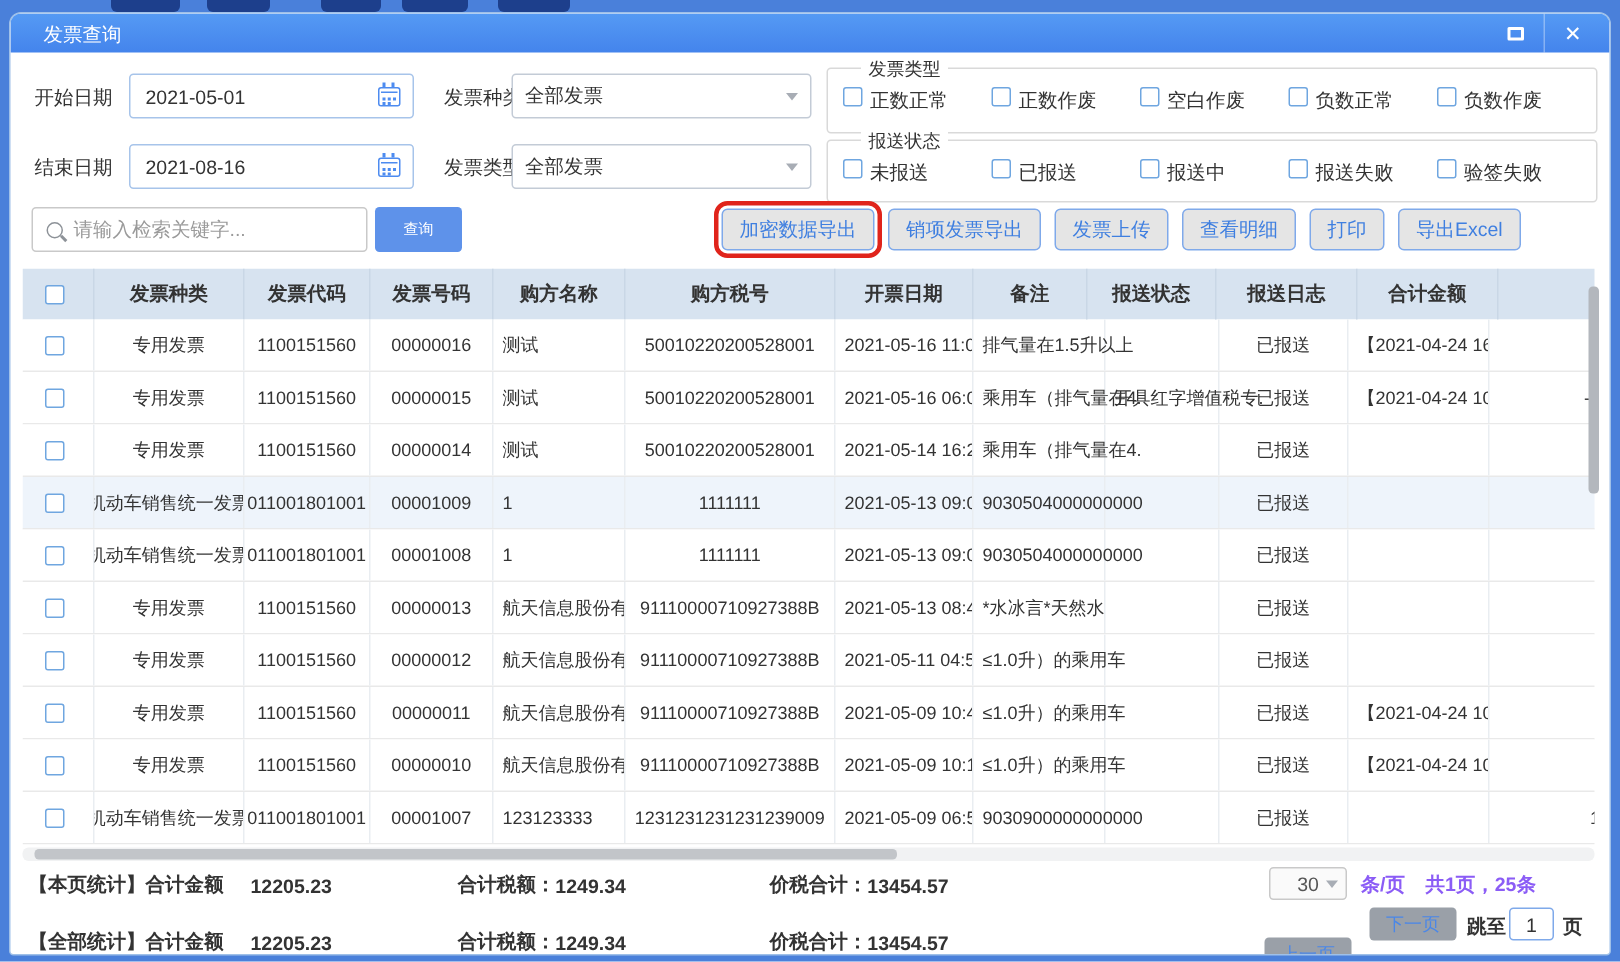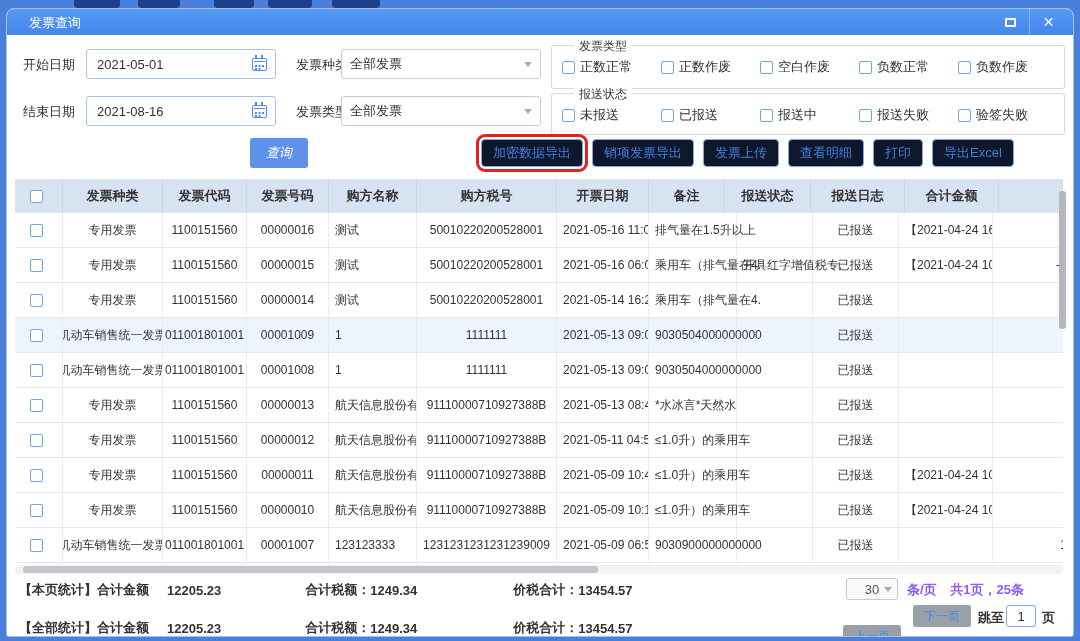--- a/index.html
+++ b/index.html
@@ -40,37 +40,37 @@
     border-top:1.5px solid #4d8bf0; }
   .cal::after { content:''; position:absolute; top:-4px; left:2px; width:2px; height:3px;
     background:#4d8bf0; box-shadow:6px 0 #4d8bf0; }
   .cal i { position:absolute; left:2px; top:6px; width:2px; height:1.6px;
     background:#4d8bf0; box-shadow:3.5px 0 #4d8bf0,7px 0 #4d8bf0,0 3px #4d8bf0,3.5px 3px #4d8bf0; }
 
   .fieldset { position:absolute; border:1px solid #d9d9d9; border-radius:3px; }
   .legend { position:absolute; top:-8px; left:22px; background:#fff; padding:0 5px;
     font-size:12px; color:#333; }
   .opts { position:absolute; left:10px; top:12px; right:4px; display:flex; }
-  .cb-item { display:flex; align-items:center; width:99px; cursor:pointer; }
+  .cb-item { display:flex; width:99px; cursor:pointer; }
   .cb { width:13px; height:13px; border:1px solid #6fa6e0; border-radius:2px;
     background:#fff; margin-right:5px; flex:none; }
   .cb-label { font-size:13px; color:#333; white-space:nowrap; }
 
   
   .search-box { position:absolute; left:14px; top:129px; width:224px; height:30px;
     border:1px solid #c9c9c9; border-radius:3px; background:#fff; display:flex; align-items:center; }
   .mag { position:relative; width:11px; height:11px; border:1.7px solid #8d9298;
     border-radius:50%; margin:0 7px 0 9px; flex:none; }
   .mag::after { content:''; position:absolute; left:8px; top:9px; width:5px; height:1.8px;
     background:#8d9298; transform:rotate(45deg); }
   .search-ph { font-size:13px; color:#9a9a9a; }
   .btn-primary { position:absolute; left:243px; top:129px; width:58px; height:30px;
-    background:#5e92ea; border:none; border-radius:3px; color:#fff; font-size:13px; cursor:pointer;font-style:italic; }
+    background:#5e92ea; border:none; border-radius:3px; color:#fff; font-size:10px; cursor:pointer; }
   .toolbar { position:absolute; left:474px; top:130px; display:flex; gap:9px; }
-  .tbtn { height:28px; padding:0 11px; background:#0f172a; border:1px solid #7fa9ea;
+  .tbtn { height:28px; padding:0 11px; background:#e5e5e5; border:1px solid #7fa9ea;
     border-radius:4px; color:#3f7fe0; font-size:13px; white-space:nowrap; cursor:pointer; }
   .tbtn.red-note { outline:3px solid #e0241b; outline-offset:2px; }
 
   
   .grid { position:absolute; left:8px; top:170px; width:1048px; height:384px; overflow:hidden; }
   .gtable { width:1072px; }
   .thead { display:flex; height:34px; background:#d7e3f0; }
   .th { display:flex; align-items:center; justify-content:center; font-size:13px;
     font-weight:600; color:#333; border-right:1px solid #c9d7e6; height:34px; white-space:nowrap; }
   .tr { display:flex; height:35px; background:#fff; border-bottom:1px solid #e9e9e9; }
@@ -201,20 +201,24 @@
           <span class="cb"></span>
           <span class="cb-label">报送失败</span>
         </label>
         <label class="cb-item">
           <span class="cb"></span>
           <span class="cb-label">验签失败</span>
         </label>
       </div>
   </div>
 
+  <div class="search-box">
+    <span class="mag"></span>
+    <span class="search-ph">请输入检索关键字...</span>
+  </div>
   <button class="btn-primary">查询</button>
   <div class="toolbar">
       <button class="tbtn red-note">加密数据导出</button>
       <button class="tbtn">销项发票导出</button>
       <button class="tbtn">发票上传</button>
       <button class="tbtn">查看明细</button>
       <button class="tbtn">打印</button>
       <button class="tbtn">导出Excel</button>
     </div>
 

